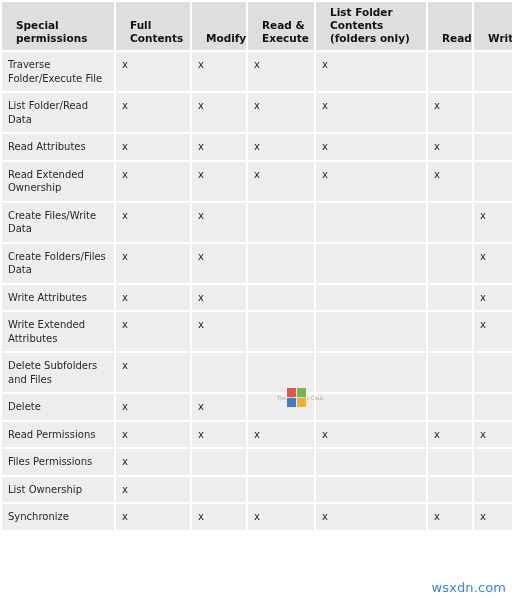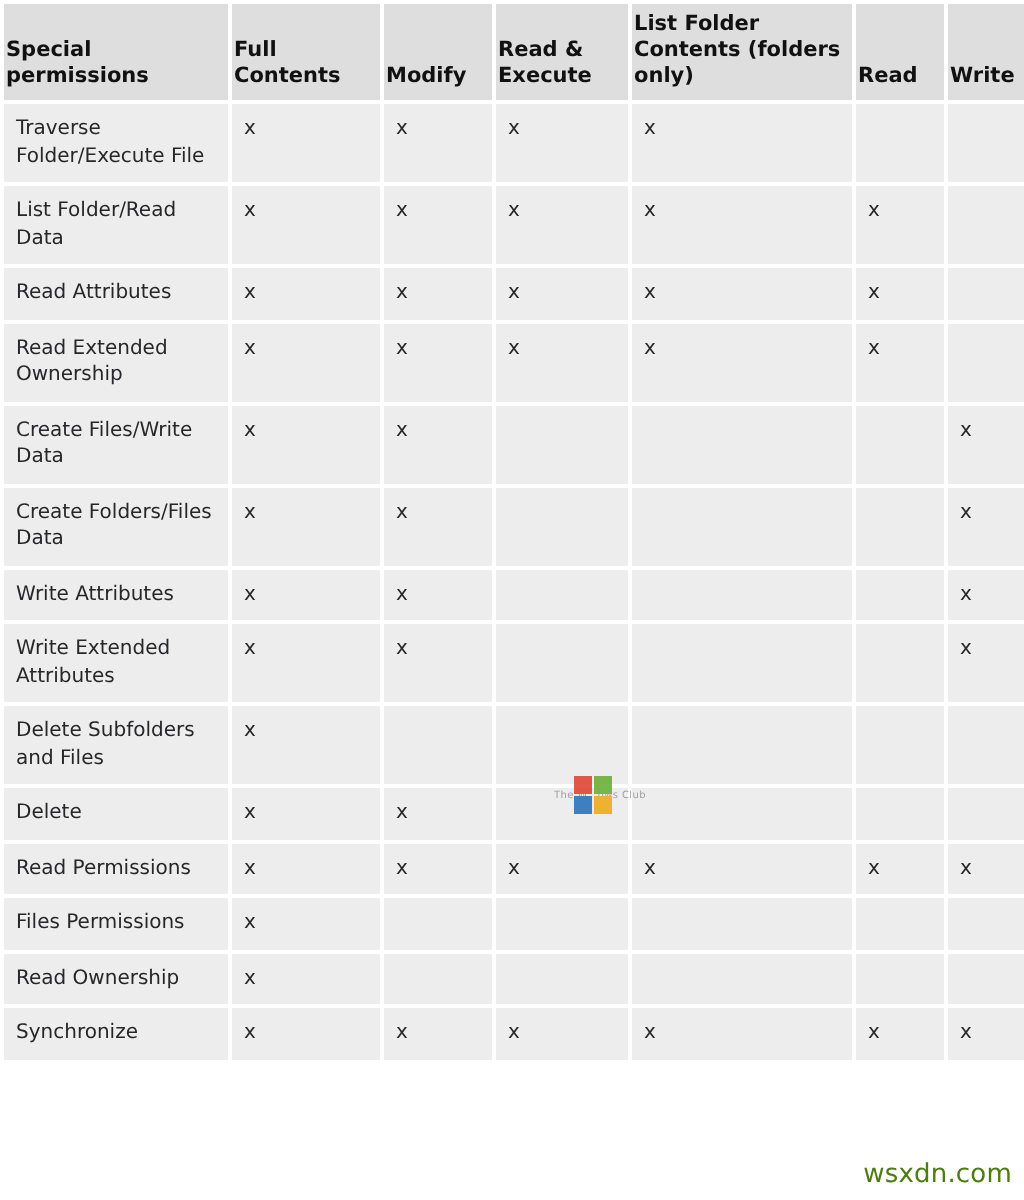--- a/index.html
+++ b/index.html
@@ -24,21 +24,21 @@
     background: #ffffff;
   }
   #perm-table th {
     background: #dededf;
     color: #111111;
     font-weight: bold;
     font-size: 10.5px;
     line-height: 1.25;
     text-align: left;
     vertical-align: bottom;
-    padding: 4px 5px 5px 1px;
+    padding: 4px 5px 5px 14px;
     border: 0;
   }
   #perm-table td {
     background: #ededed;
     color: #27272a;
     font-size: 10px;
     line-height: 1.35;
     text-align: left;
     vertical-align: top;
     padding: 6px 5px 6px 6px;
@@ -88,21 +88,21 @@
   .twc-q1 { background: #e04b3a; }
   .twc-q2 { background: #6cb33f; }
   .twc-q3 { background: #2f76bc; }
   .twc-q4 { background: #f0ac22; }
 
   .watermark-wsxdn {
     position: absolute;
     right: 6px;
     bottom: 5px;
     font-size: 13px;
-    color: #4d7c0f;
+    color: #3b82f6;
     font-family: "DejaVu Sans", "Liberation Sans", sans-serif;
     letter-spacing: 0.1px;
     pointer-events: none;
     text-shadow: 0 0 2px #ffffff, 0 0 2px #ffffff;
   }
 </style>
 </head>
 <body>
 
 <table id="perm-table">
@@ -229,21 +229,21 @@
       <tr>
         <td>Files Permissions</td>
         <td class="mark-cell">x</td>
         <td class="mark-cell"></td>
         <td class="mark-cell"></td>
         <td class="mark-cell"></td>
         <td class="mark-cell"></td>
         <td class="mark-cell"></td>
       </tr>
       <tr>
-        <td>Read Ownership</td>
+        <td>List Ownership</td>
         <td class="mark-cell">x</td>
         <td class="mark-cell"></td>
         <td class="mark-cell"></td>
         <td class="mark-cell"></td>
         <td class="mark-cell"></td>
         <td class="mark-cell"></td>
       </tr>
       <tr>
         <td>Synchronize</td>
         <td class="mark-cell">x</td>

